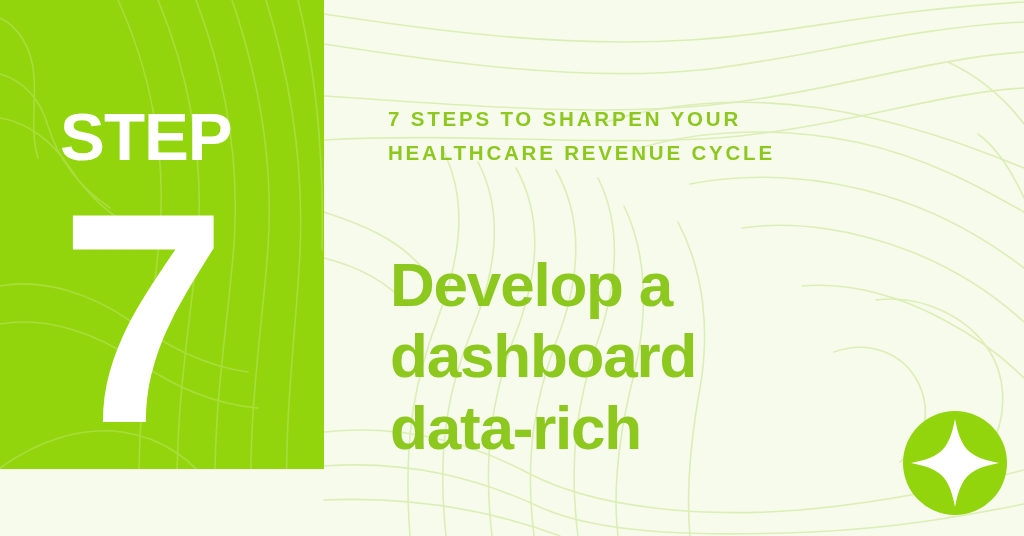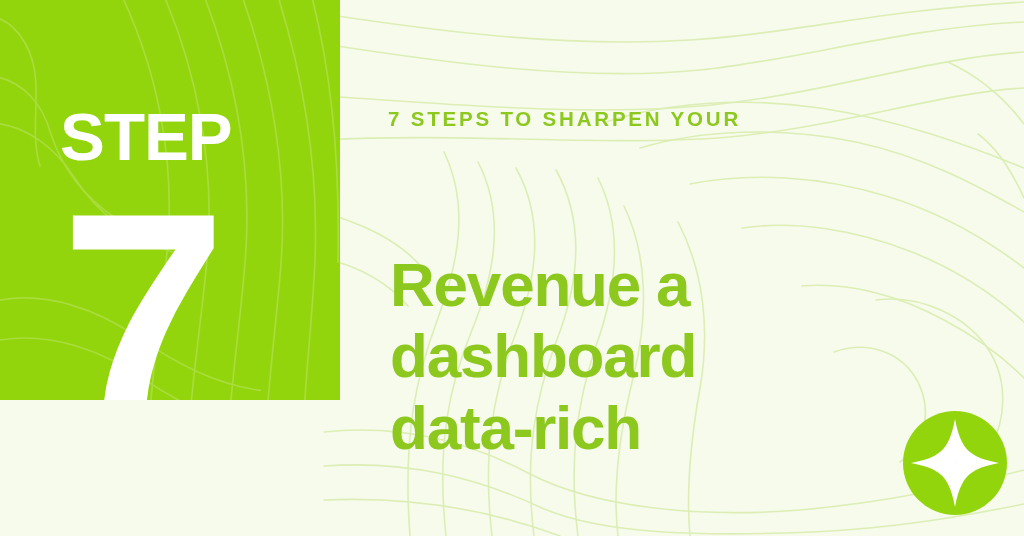--- a/index.html
+++ b/index.html
@@ -25,25 +25,24 @@
     inset: 0;
     z-index: 1;
   }
 
   
   .left-panel {
     position: absolute;
     left: 0;
     top: 0;
     width: 324px;
-    height: 400px;
+    height: 469px;
     background: #92D50C;
     overflow: hidden;
     z-index: 2;
-    padding-left: 16px;
   }
   .topo-left {
     position: absolute;
     inset: 0;
   }
 
   .step-word {
     position: absolute;
     left: 60px;
     top: 104px;
@@ -177,24 +176,25 @@
     </svg>
 
     <div class="step-word">STEP</div>
     <div class="step-number">7</div>
   </div>
 
   <div class="content">
 
     <div class="eyebrow">
       <span class="eb-line">7 Steps to Sharpen Your</span>
+      <span class="eb-line">Healthcare Revenue Cycle</span>
     </div>
 
     <h1 class="headline">
-      <span class="hl-line">Revenue a</span>
+      <span class="hl-line">Develop a</span>
       <span class="hl-line">dashboard</span>
       <span class="hl-line">data-rich</span>
     </h1>
   </div>
 
   <svg class="logo" viewBox="0 0 104 104" aria-hidden="true">
     <circle cx="52" cy="52" r="52" fill="#92D50C"></circle>
     <g fill="#FFFFFF">
       <path d="M52 8 C55.5 26.5, 60.5 38.5, 72.5 45.5 C60.5 48.5, 55.5 50.5, 52 52 C48.5 50.5, 43.5 48.5, 31.5 45.5 C43.5 38.5, 48.5 26.5, 52 8 Z"></path>
       <path d="M96 52 C77.5 55.5, 65.5 60.5, 58.5 72.5 C55.5 60.5, 53.5 55.5, 52 52 C53.5 48.5, 55.5 43.5, 58.5 31.5 C65.5 43.5, 77.5 48.5, 96 52 Z"></path>

